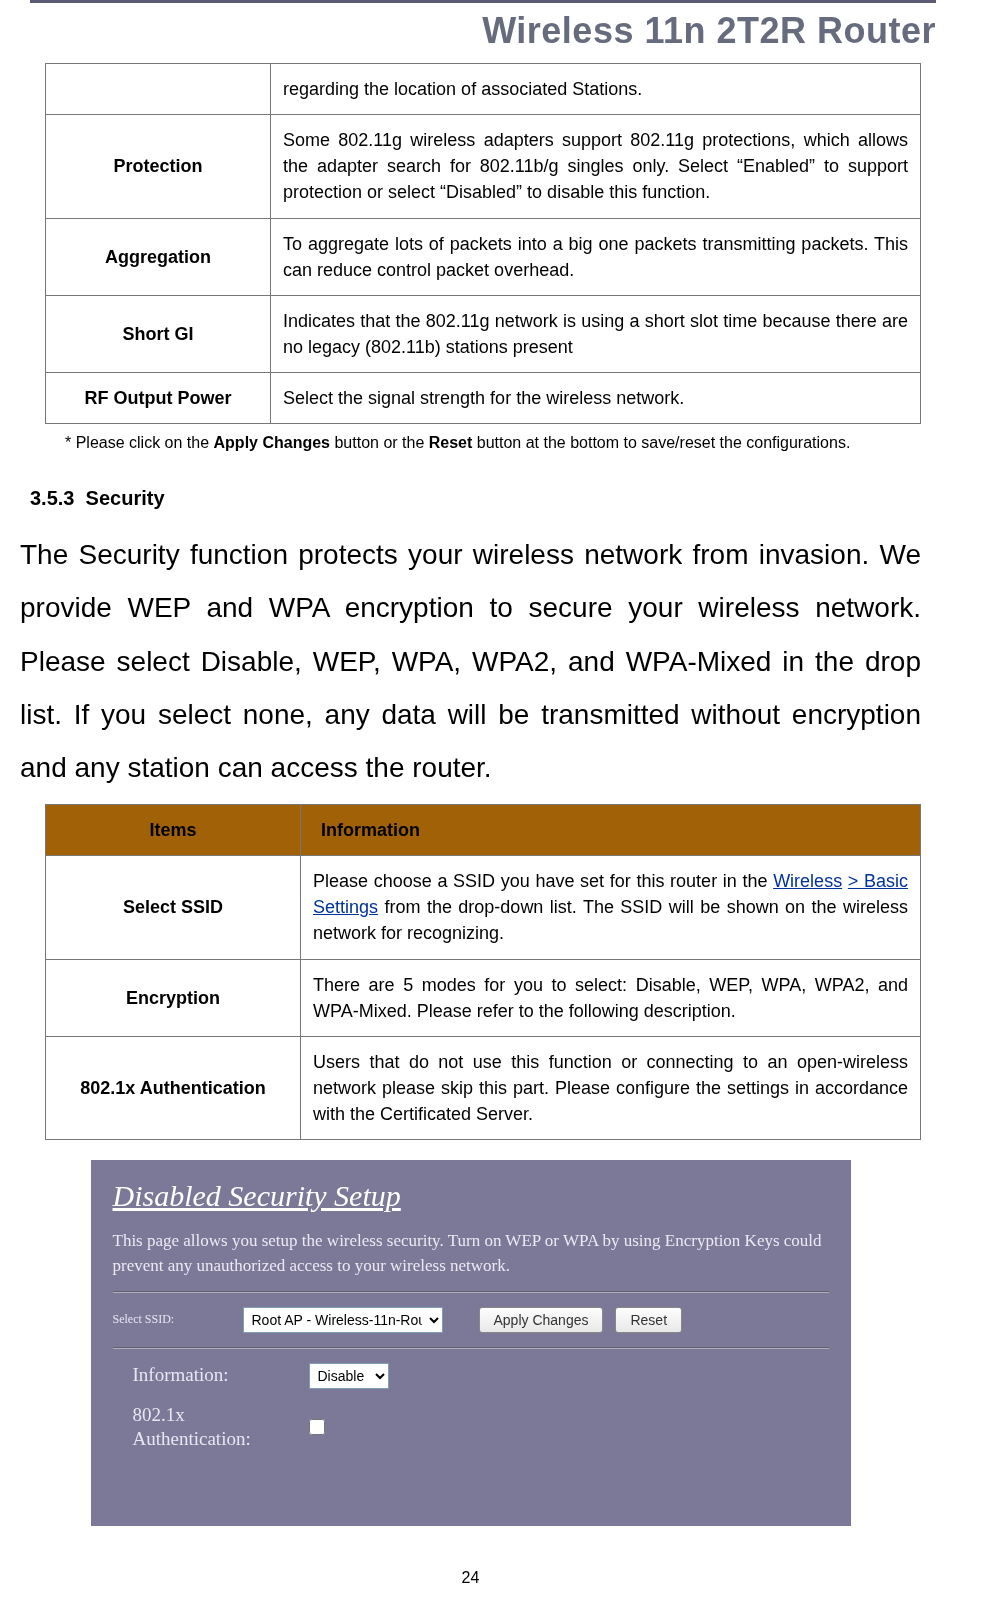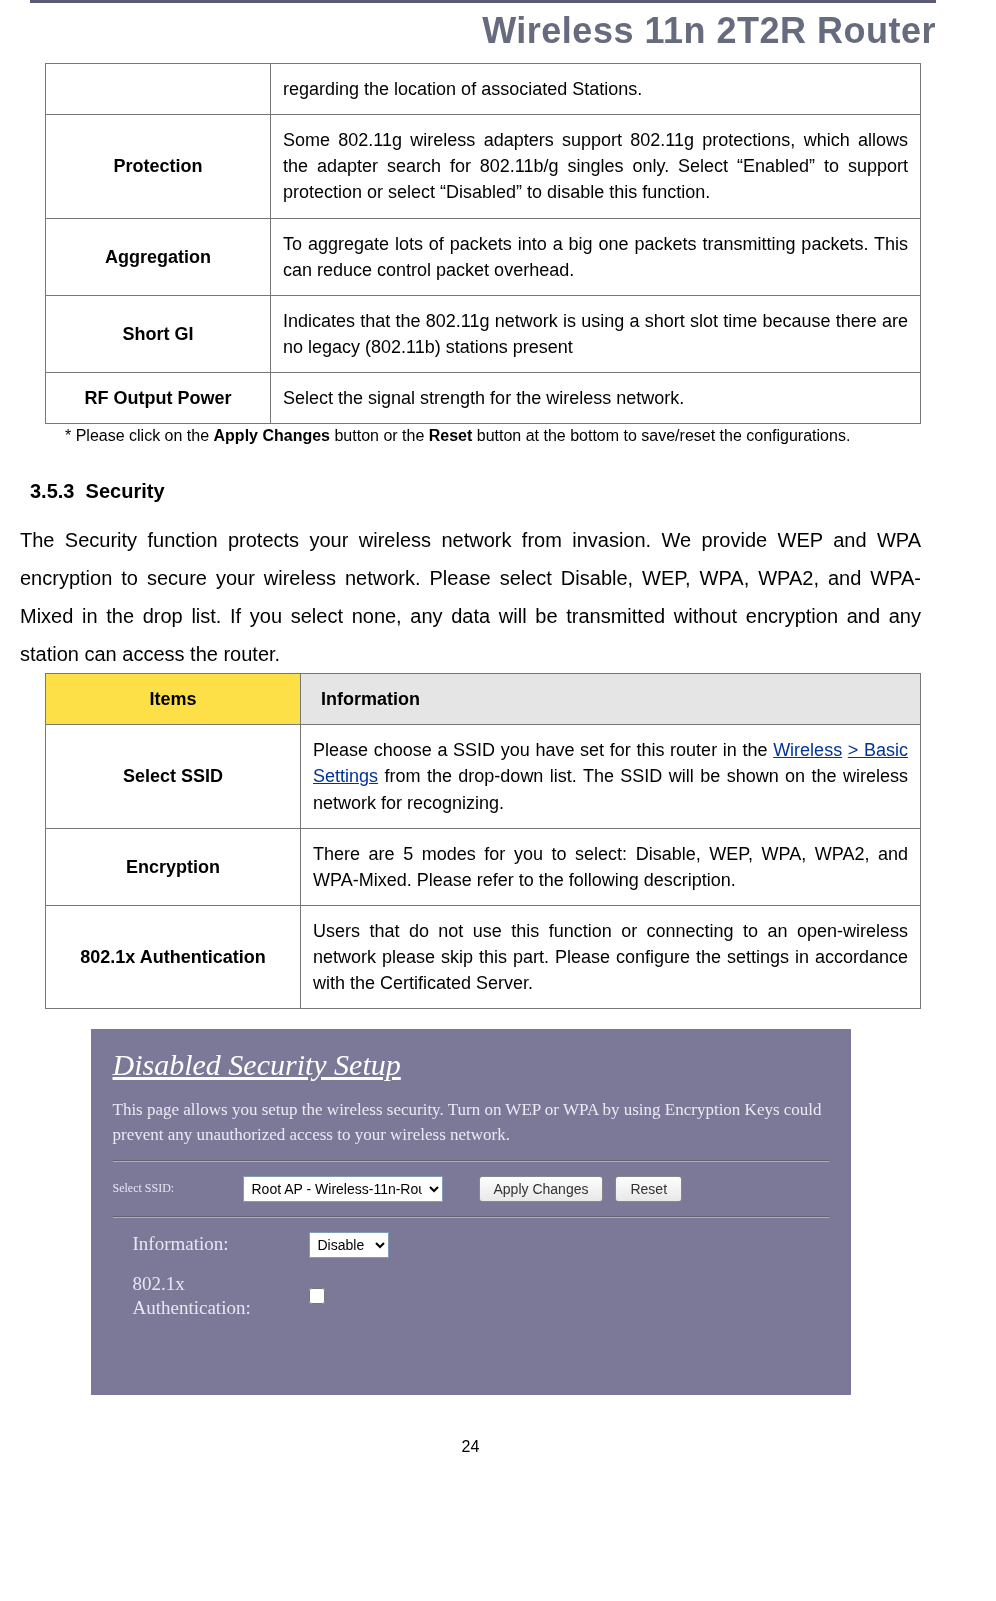--- a/index.html
+++ b/index.html
@@ -29,21 +29,21 @@
       padding: 0 60px 6px 0;
       letter-spacing: 0.5px;
     }
     .content {
       padding: 0 75px 0 20px;
     }
     table.def {
       width: calc(100% - 25px);
       margin-left: 25px;
       border-collapse: collapse;
-      margin-bottom: 0;
+      margin-bottom: 7px;
     }
     table.def td, table.def th {
       border: 1px solid #777;
       padding: 12px 12px;
       vertical-align: middle;
       text-align: left;
     }
     table.def .label {
       width: 225px;
       text-align: center;
@@ -57,43 +57,44 @@
       margin-left: 45px;
       margin-bottom: 30px;
     }
     .footnote b { font-weight: bold; }
     h3.section {
       font-size: 20px;
       font-weight: bold;
       margin: 20px 0 15px 10px;
     }
     p.body {
-      font-size: 20px;
+      font-size: 28px;
       text-align: justify;
       line-height: 1.9;
+      margin-bottom: 10px;
     }
     table.sec {
       width: calc(100% - 25px);
       margin-left: 25px;
       border-collapse: collapse;
       margin-bottom: 20px;
     }
     table.sec td, table.sec th {
       border: 1px solid #777;
       padding: 12px 12px;
       vertical-align: middle;
       text-align: left;
     }
     table.sec th.h {
-      background: #fde047;
+      background: #a16207;
       font-weight: bold;
       text-align: center;
     }
     table.sec th.h2 {
-      background: #e5e5e5;
+      background: #a16207;
       font-weight: bold;
       text-align: left;
       padding-left: 20px;
     }
     table.sec .label {
       width: 255px;
       text-align: center;
       font-weight: bold;
     }
     table.sec .desc {

